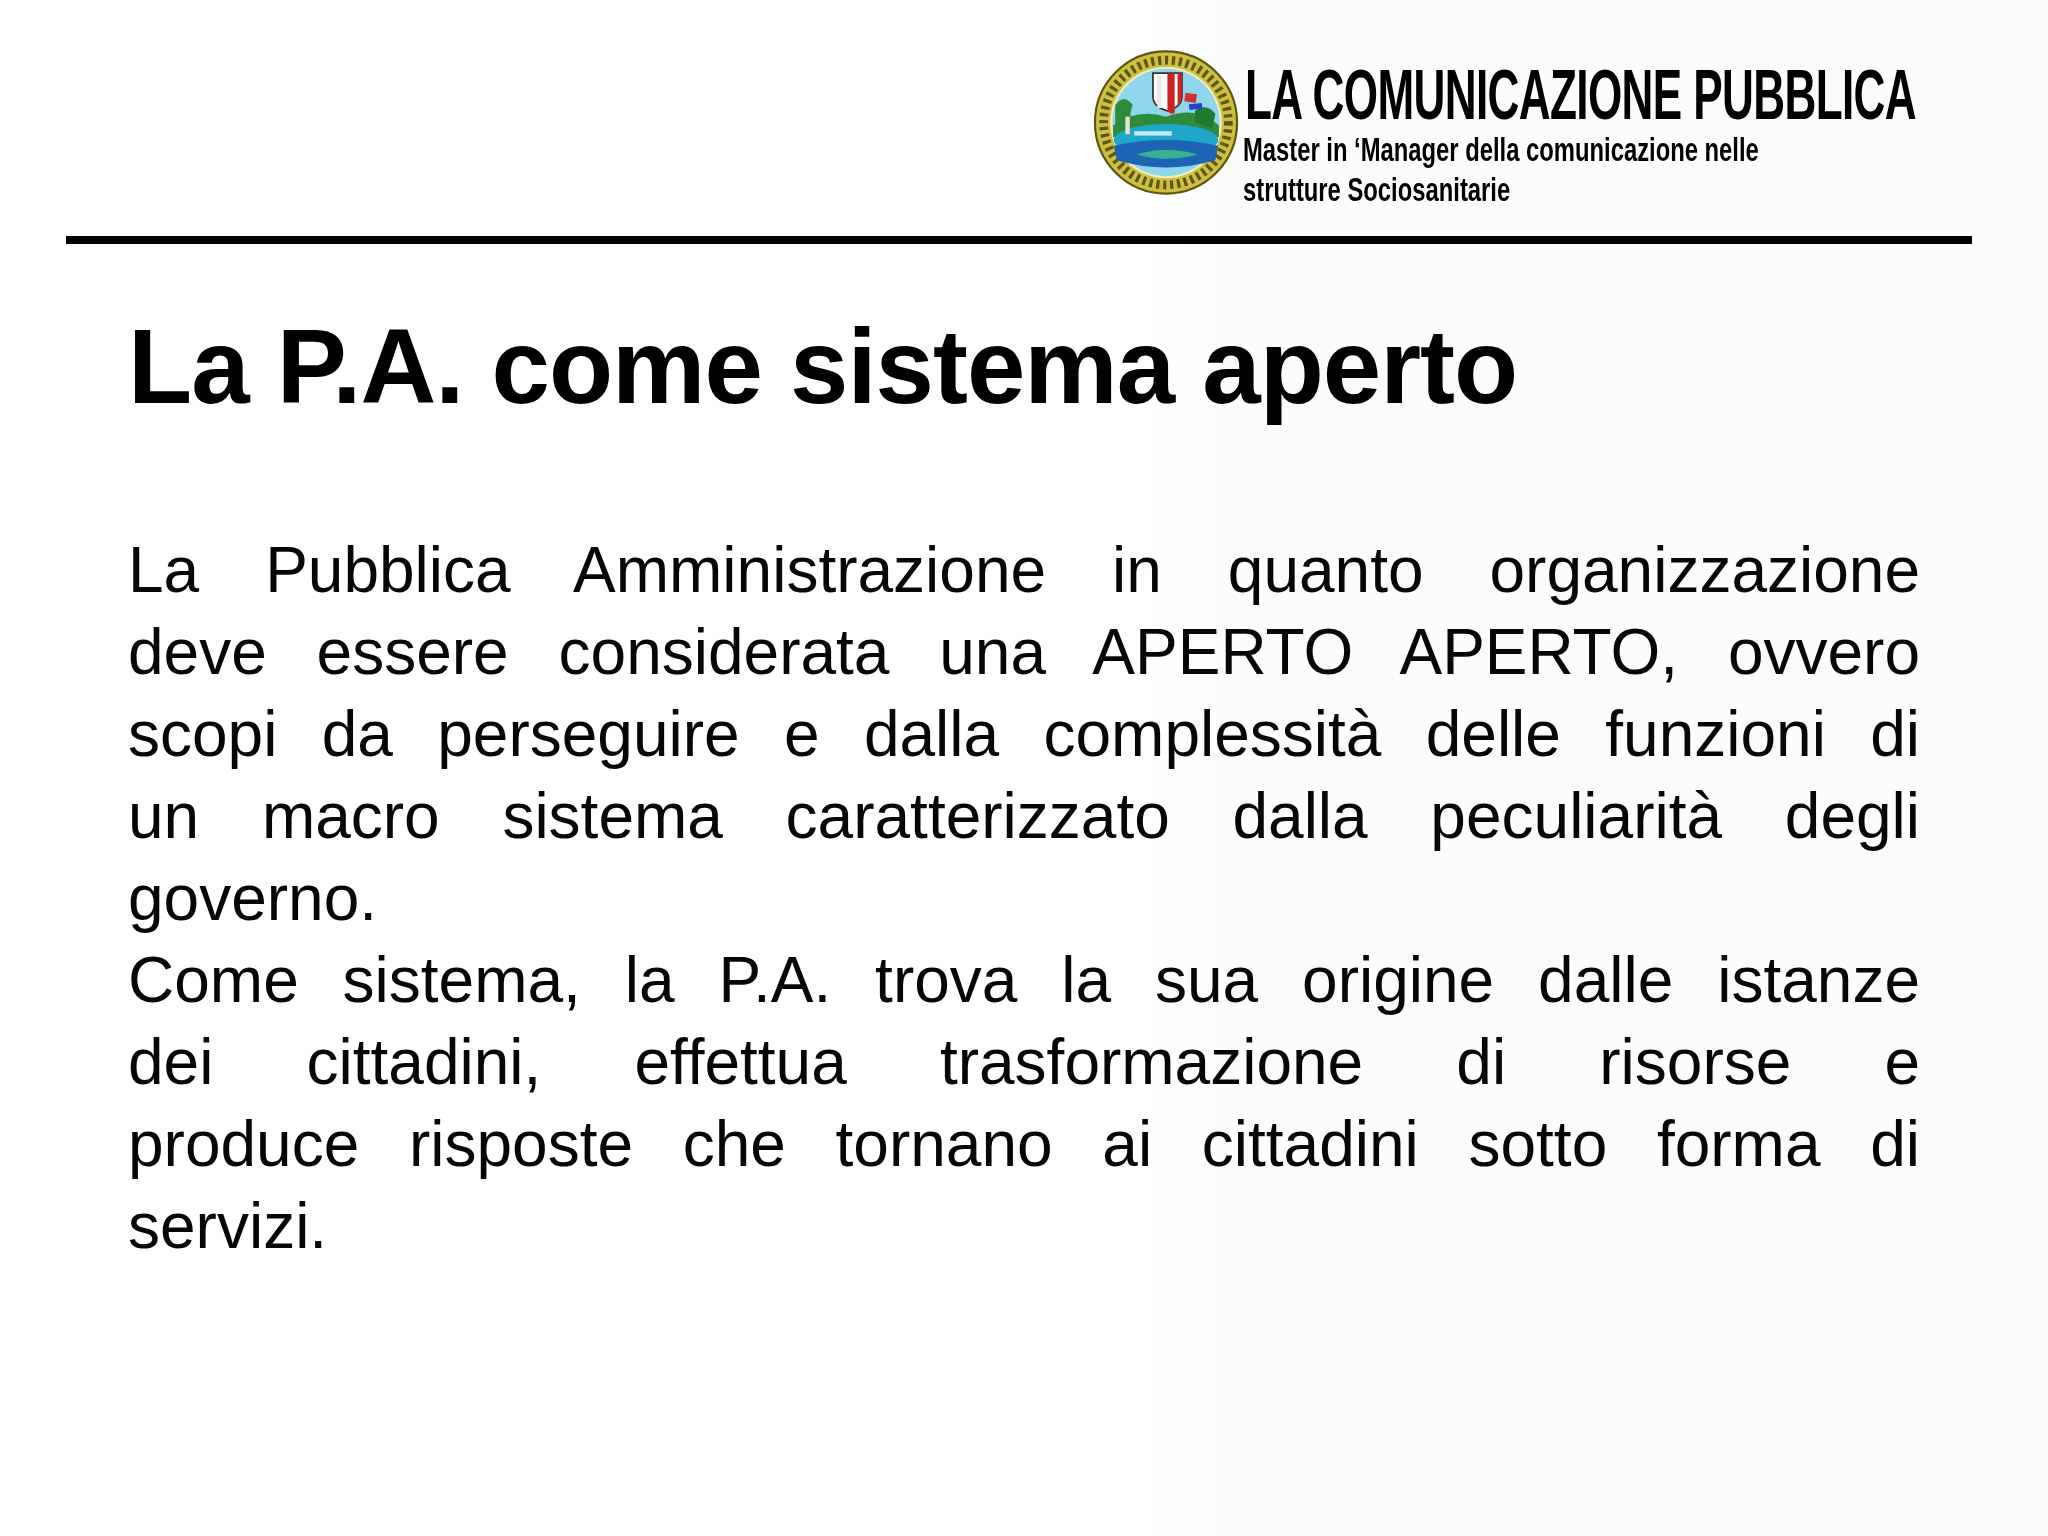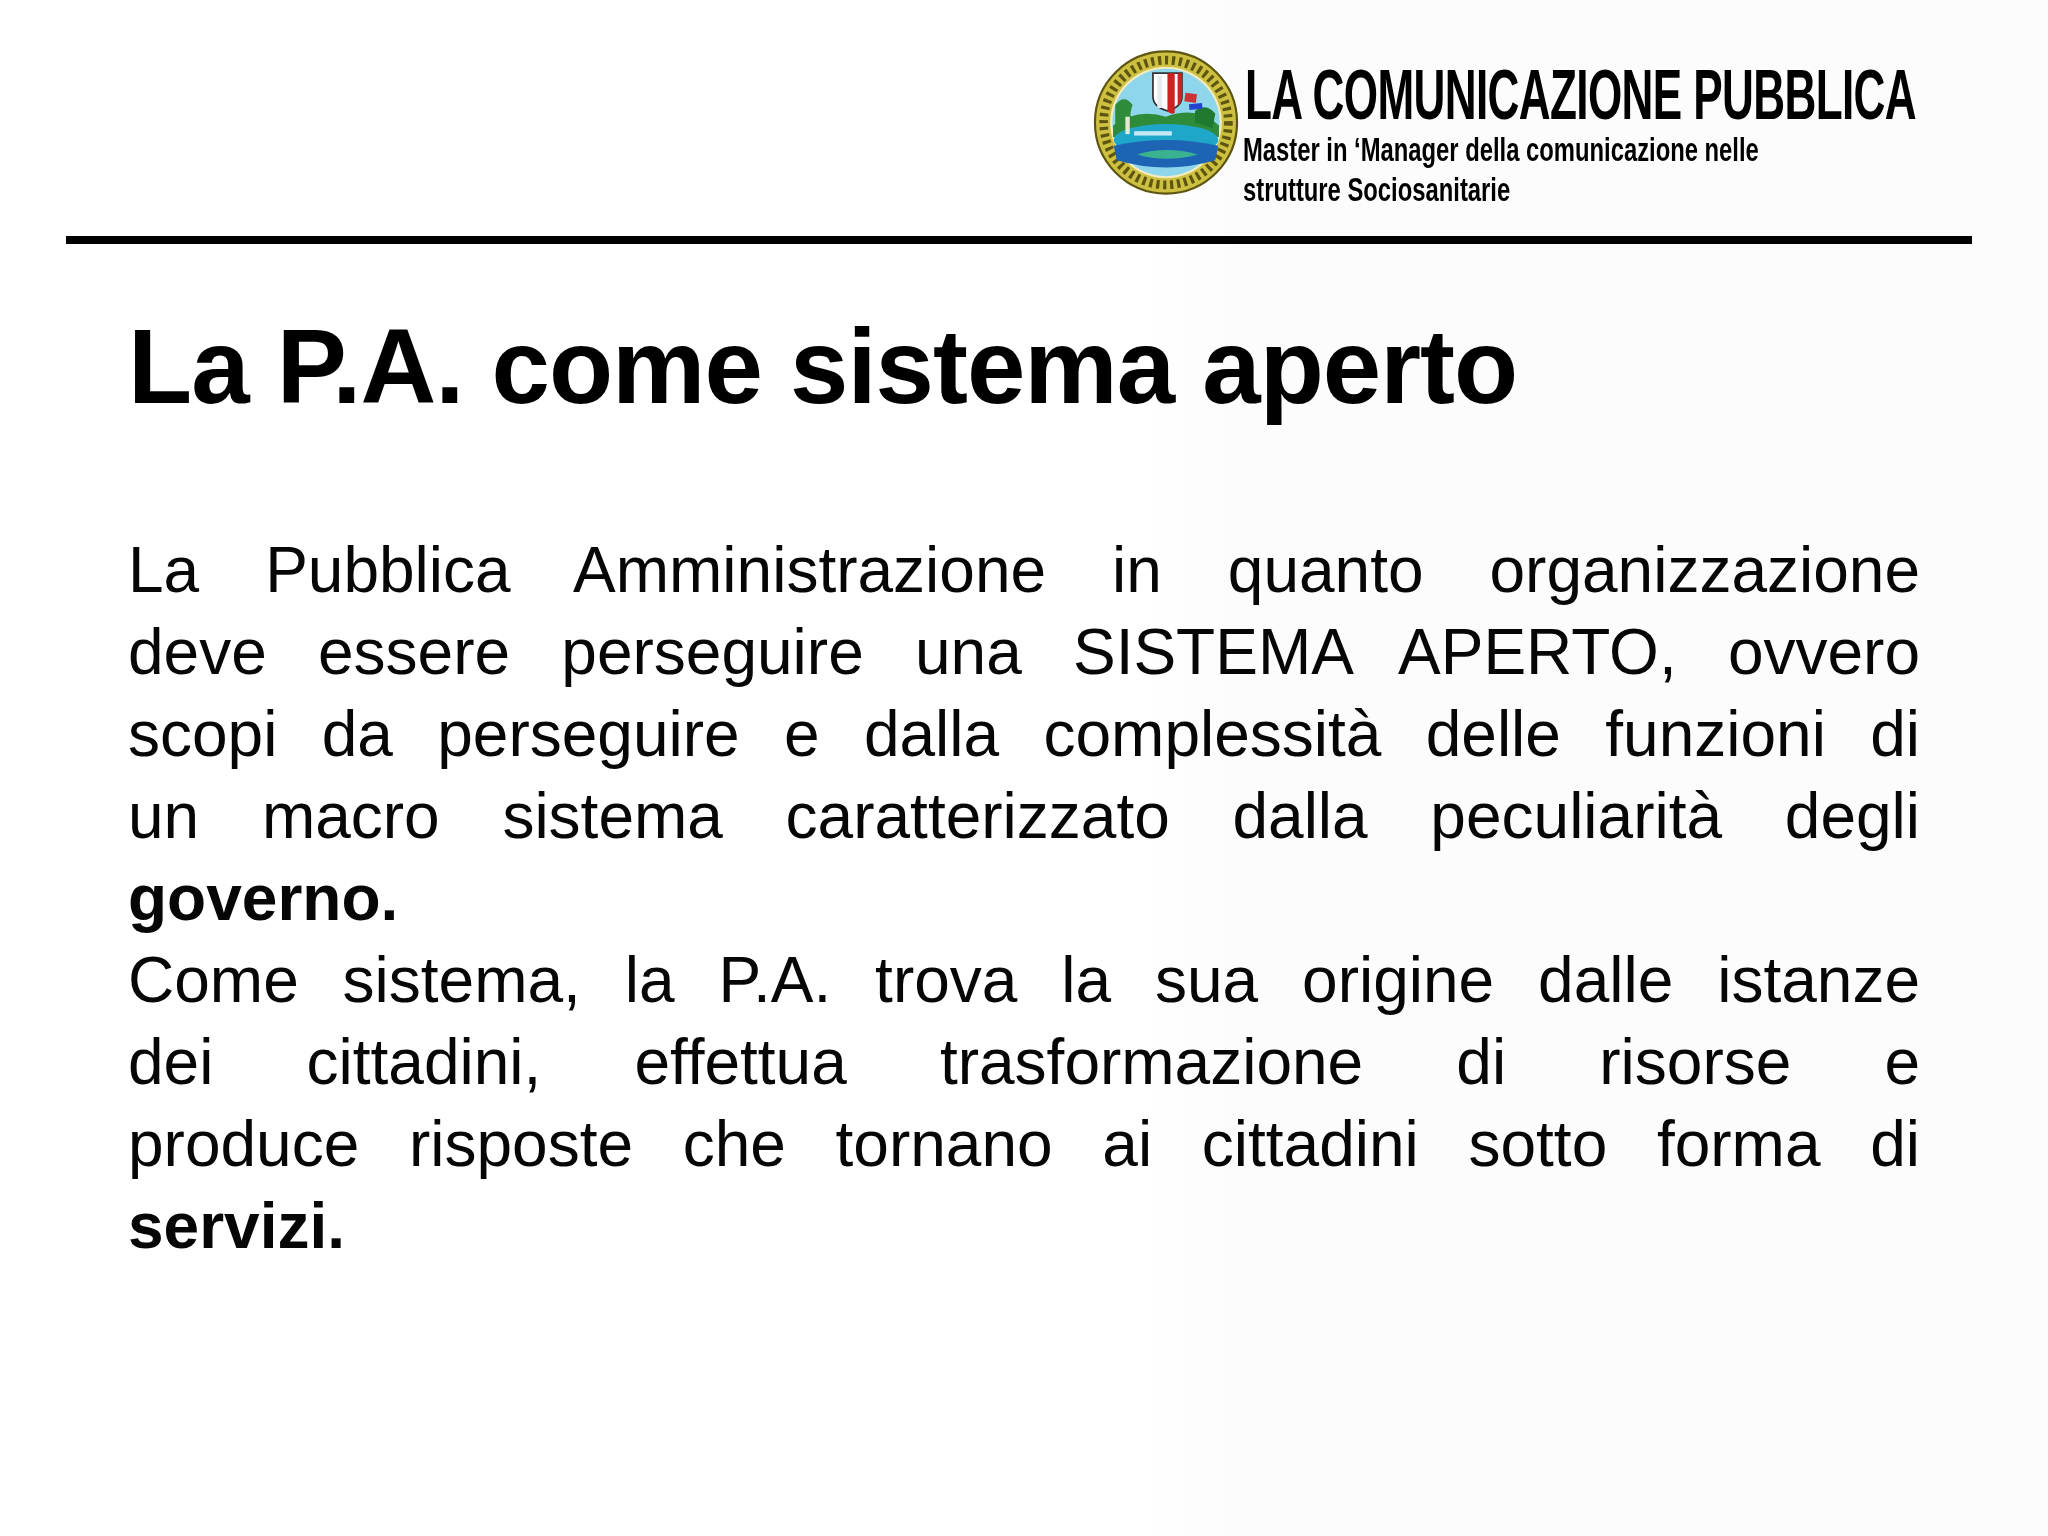--- a/index.html
+++ b/index.html
@@ -44,21 +44,21 @@
     color:#060606;
     margin-top:32px;
   }
   .para{margin:0;}
   .bline{
     width:100%;
     text-align:justify;
     text-align-last:justify;
     white-space:normal;
   }
-  .bline.last{text-align-last:left;font-weight:bold;}
+  .bline.last{text-align-last:left;}
 </style>
 </head>
 <body>
 
 <div class="slide">
 
   <div class="logo">
     <svg viewBox="0 0 100 100" width="148" height="145" aria-hidden="true">
       <circle cx="50" cy="50" r="49" fill="#cdbf40" stroke="#5d5510" stroke-width="1.5"></circle>
       <circle cx="50" cy="50" r="43" fill="none" stroke="#5d5510" stroke-width="6" stroke-dasharray="2.2 2.6"></circle>
@@ -89,21 +89,21 @@
     <div>strutture Sociosanitarie</div>
   </div>
 
   <div class="divider"></div>
 
   <div class="slide-title">La P.A. come sistema aperto</div>
 
   <div class="body">
     <div class="para">
       <div class="bline">La Pubblica Amministrazione in quanto organizzazione</div>
-      <div class="bline">deve essere perseguire una SISTEMA APERTO, ovvero</div>
+      <div class="bline">deve essere considerata una APERTO APERTO, ovvero</div>
       <div class="bline">scopi da perseguire e dalla complessità delle funzioni di</div>
       <div class="bline">un macro sistema caratterizzato dalla peculiarità degli</div>
       <div class="bline last">governo.</div>
     </div>
     <div class="para">
       <div class="bline">Come sistema, la P.A. trova la sua origine dalle istanze</div>
       <div class="bline">dei cittadini, effettua trasformazione di risorse e</div>
       <div class="bline">produce risposte che tornano ai cittadini sotto forma di</div>
       <div class="bline last">servizi.</div>
     </div>

